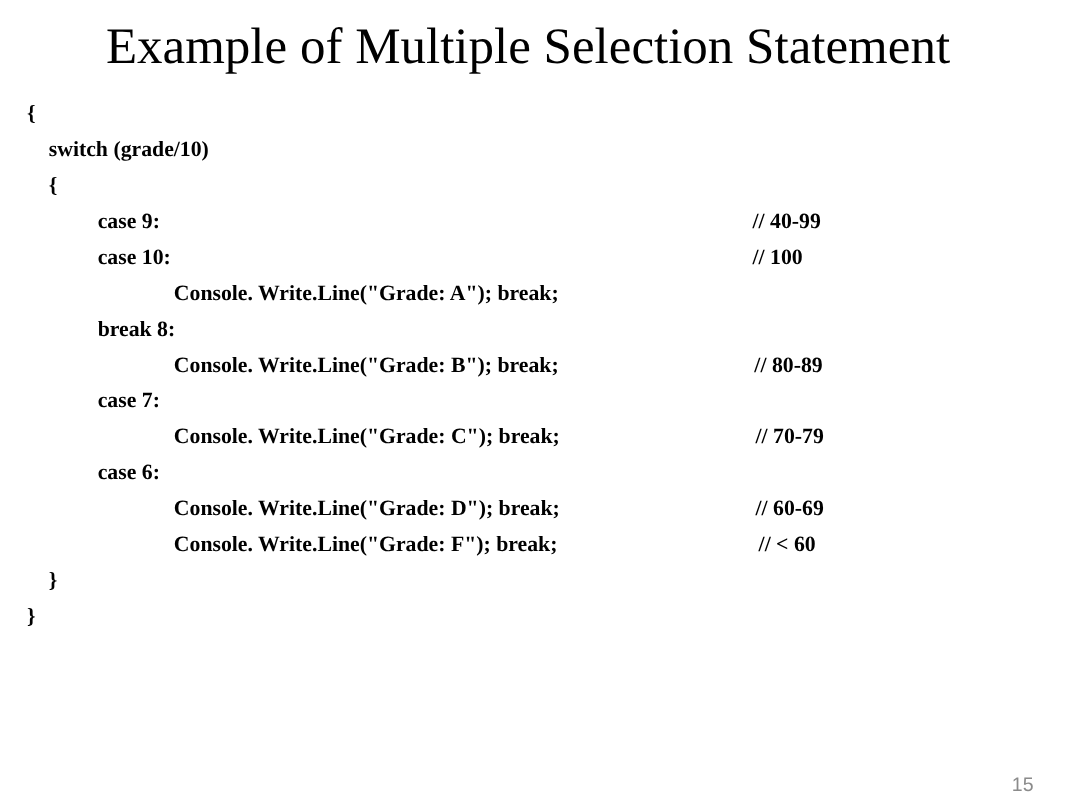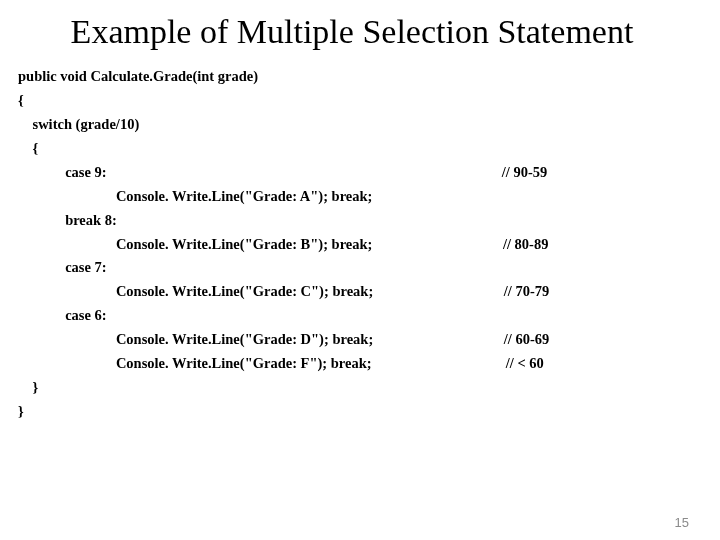--- a/index.html
+++ b/index.html
@@ -35,25 +35,25 @@
     font-family: Arial, sans-serif;
     font-weight: normal;
   }
 </style>
 </head>
 <body>
 
 <div class="title">Example of Multiple Selection Statement</div>
 
 <div class="code">
-  <span class="row">public void Calculate.Grade(int grade)</span>
   <span class="row">{</span>
   <span class="row">    switch (grade/10)</span>
   <span class="row">    {</span>
-  <span class="row">             case 9:                                                                                                             // 90-59</span>
+  <span class="row">             case 9:                                                                                                             // 40-99</span>
+  <span class="row">             case 10:                                                                                                           // 100</span>
   <span class="row">                           Console. Write.Line("Grade: A"); break;</span>
   <span class="row">             break 8:</span>
   <span class="row">                           Console. Write.Line("Grade: B"); break;                                    // 80-89</span>
   <span class="row">             case 7:</span>
   <span class="row">                           Console. Write.Line("Grade: C"); break;                                    // 70-79</span>
   <span class="row">             case 6:</span>
   <span class="row">                           Console. Write.Line("Grade: D"); break;                                    // 60-69</span>
   <span class="row">                           Console. Write.Line("Grade: F"); break;                                     // &lt; 60</span>
   <span class="row">    }</span>
   <span class="row">}</span>

